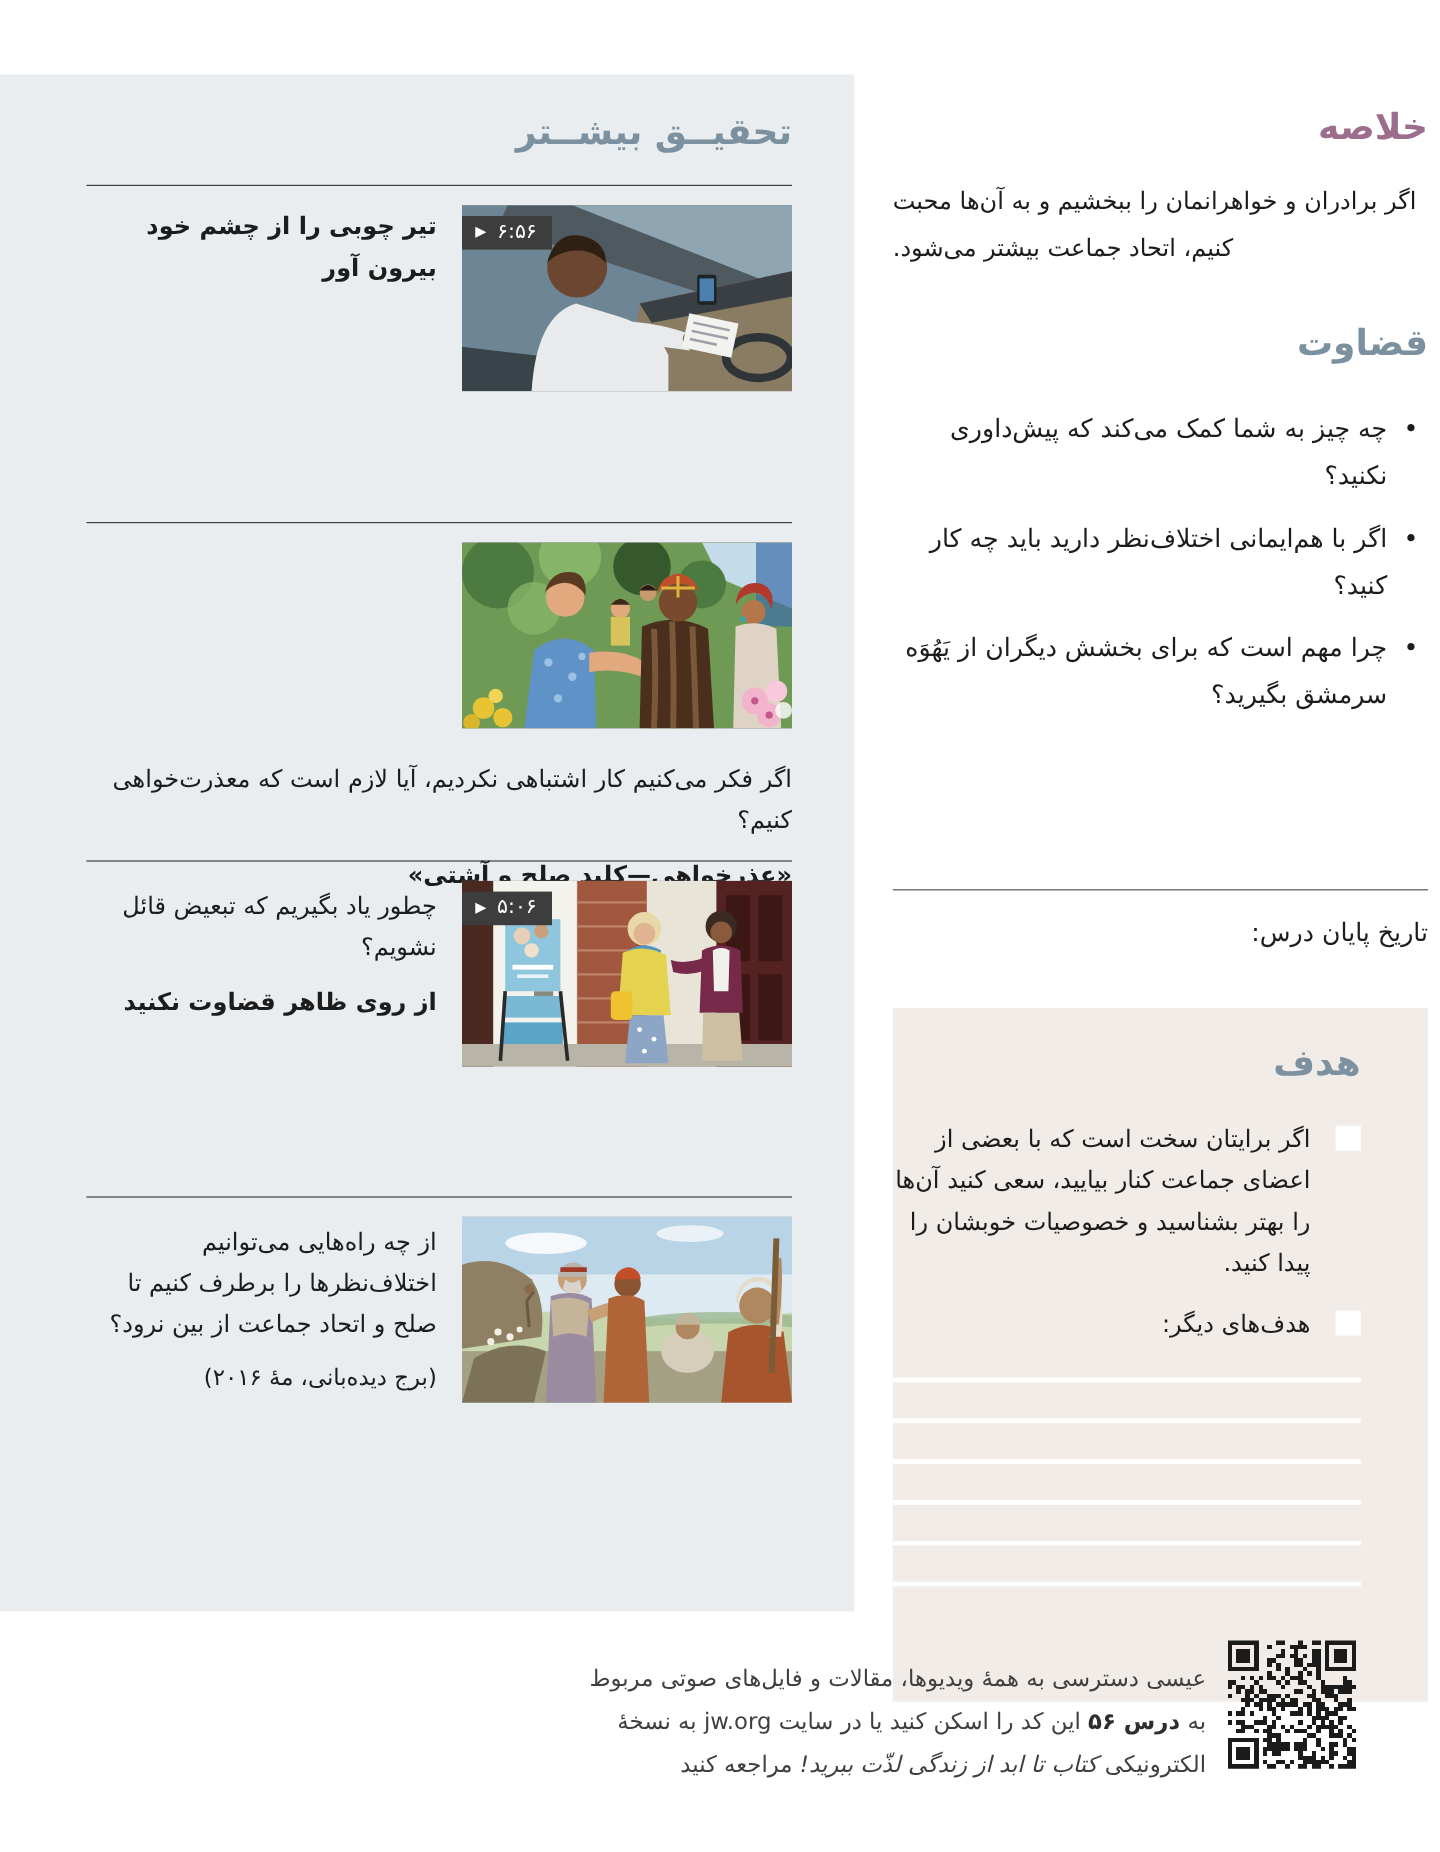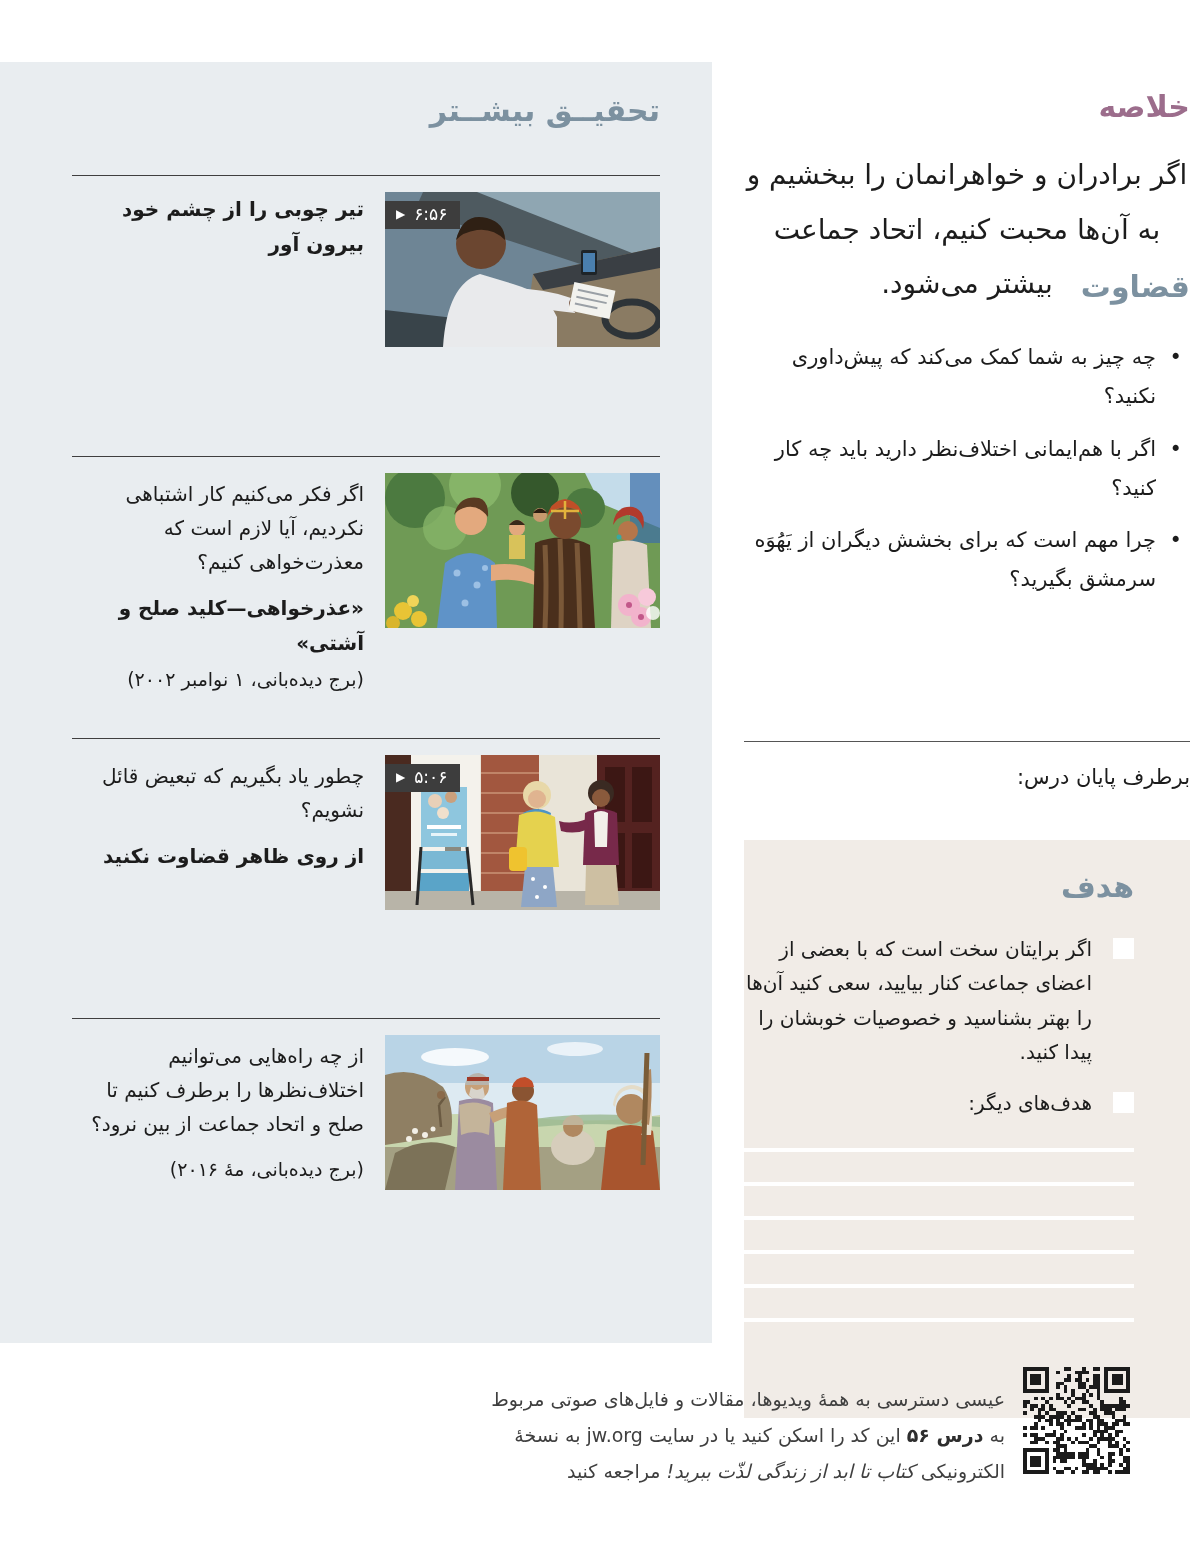--- a/index.html
+++ b/index.html
@@ -14,27 +14,27 @@
   .page { position:absolute; inset:0; }
 
   
   .panel {
     position:absolute; top:62px; left:0; width:712px; height:1281px;
     background:#e9edf0; padding:28px 52px 0 72px;
   }
   .sec-title { font-size:30px; font-weight:bold; line-height:1.4; margin:0; text-align:right; }
   .slate { color:#7c91a0; }
   .purple { color:#9c6d8c; }
-  .panel .sec-title { margin-bottom:43px; }
+  .panel .sec-title { margin-bottom:22px; }
   .row {
     border-top:1px solid #3f3f3f;
     padding-top:16px;
     display:flex; gap:21px;
   }
-  .row-1 { height:281px; } .row-2 { height:282px; } .row-3 { height:280px; }
+  .row-1 { height:281px; } .row-2 { height:282px;flex-direction:column; } .row-3 { height:280px; }
   .thumb {
     margin:0; flex:none; width:275px; height:155px; position:relative;
     overflow:hidden; background:#888;
   }
   .thumb svg { display:block; width:275px; height:155px; }
   .badge {
     position:absolute; top:9px; left:0;
     background:#3d3d3d; color:#ffffff;
     direction:ltr; display:flex; align-items:center; gap:9px;
     font-size:17px; padding:4px 13px 5px 11px; line-height:1.1;
@@ -42,21 +42,21 @@
   .badge .play { font-size:12px; line-height:1; }
   .rowtext { flex:1; min-width:0; }
   .q { font-size:20px; line-height:1.7; margin:4px 0 12px; }
   .mt { font-size:20px; font-weight:bold; line-height:1.75; margin:0; }
   .src { font-size:19px; line-height:1.7; margin:2px 0 0; }
 
   
   .rightcol { position:absolute; top:62px; left:744px; width:446px; height:1481px; }
   .rightcol > * { position:absolute; right:0; }
   .summary-title { top:24px; }
-  .summary-body { top:86px; width:100%; font-size:28px; line-height:1.95; margin:0; text-align:center; }
+  .summary-body { top:86px; width:100%; font-size:20px; line-height:1.95; margin:0; text-align:left; }
   .review-title { top:204px; }
   .bullets { top:276px; width:100%; list-style:none; margin:0; padding:0; }
   .bullets li {
     position:relative; padding-right:34px; margin-bottom:14px;
     font-size:21px; line-height:1.85; text-align:right;
   }
   .bullets li::before {
     content:"•"; position:absolute; right:8px; top:0; font-size:21px; color:#1c1c1c;
   }
   .rule { top:679px; width:100%; height:0; border-top:1px solid #555555; }
@@ -284,21 +284,21 @@
     <p class="summary-body">اگر برادران و خواهرانمان را ببخشیم و به آن‌ها محبت کنیم، اتحاد جماعت بیشتر می‌شود.</p>
 
     <h2 class="sec-title slate review-title">قضاوت</h2>
     <ul class="bullets">
       <li>چه چیز به شما کمک می‌کند که پیش‌داوری نکنید؟</li>
       <li>اگر با هم‌ایمانی اختلاف‌نظر دارید باید چه کار کنید؟</li>
       <li>چرا مهم است که برای بخشش دیگران از یَهُوَه سرمشق بگیرید؟</li>
     </ul>
 
     <div class="rule"></div>
-    <p class="enddate">برطرف پایان درس:</p>
+    <p class="enddate">تاریخ پایان درس:</p>
 
     <div class="goalbox">
       <h2 class="sec-title slate goal-title">هدف</h2>
       <div class="goalitem">
         <span class="checkbox"></span>
         <p>اگر برایتان سخت است که با بعضی از اعضای جماعت کنار بیایید، سعی کنید آن‌ها را بهتر بشناسید و خصوصیات خوبشان را پیدا کنید.</p>
       </div>
       <div class="goalitem">
         <span class="checkbox"></span>
         <p>هدف‌های دیگر:</p>

